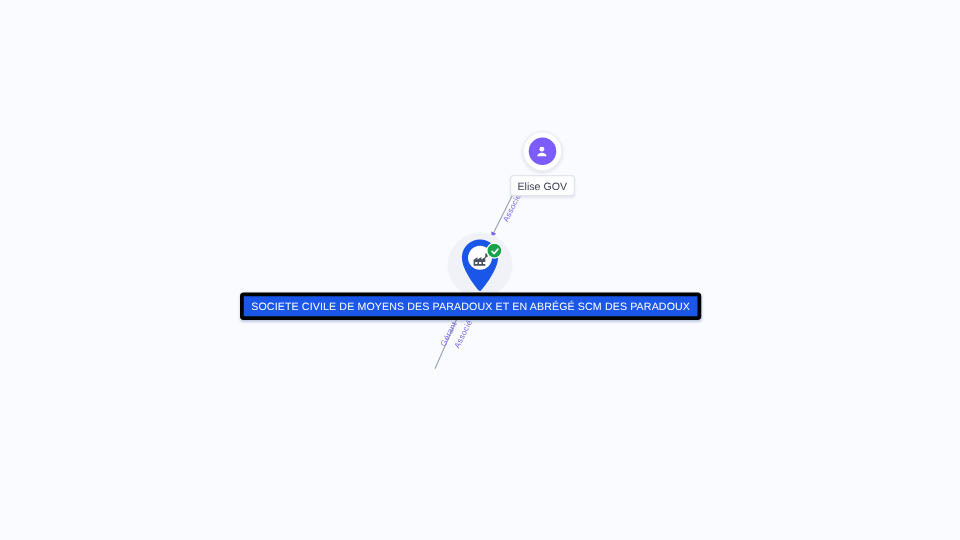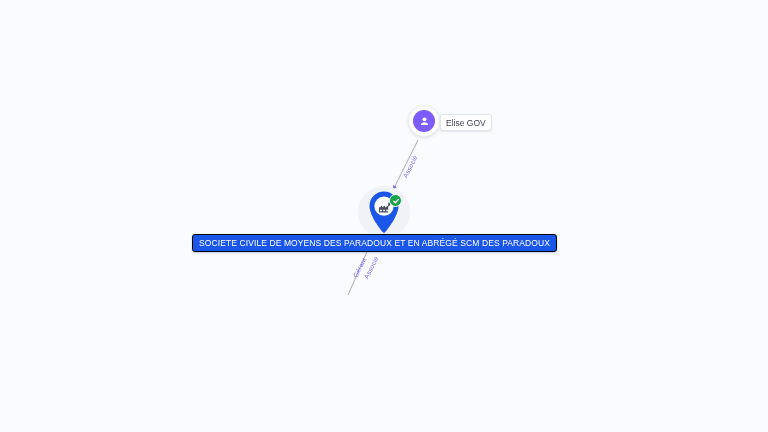--- a/index.html
+++ b/index.html
@@ -38,21 +38,21 @@
     font-family: "Liberation Sans", sans-serif;
     letter-spacing: .2px;
     white-space: nowrap;
     transform-origin: center center;
   }
 
   
   .node {
     position: absolute;
     display: flex;
-    flex-direction: row;
+    flex-direction: column;
     align-items: center;
   }
 
   
   .person-ring {
     width: 32px;
     height: 32px;
     border-radius: 50%;
     background: #ffffff;
     border: 1.5px solid #eceef5;
@@ -135,21 +135,21 @@
     justify-content: center;
     box-sizing: border-box;
   }
 
   
   #company-label-bar {
     position: absolute;
     left: 192px;
     top: 234px;
     background: #1a56e8;
-    border: 1px solid #000000;
+    border: 3px solid #000000;
     border-radius: 3px;
     color: #ffffff;
     font-size: 8.5px;
     letter-spacing: .1px;
     padding: 2.5px 6px;
     white-space: nowrap;
     line-height: 11px;
     box-shadow: 0 1px 2px rgba(20,50,140,.25);
   }
 </style>

